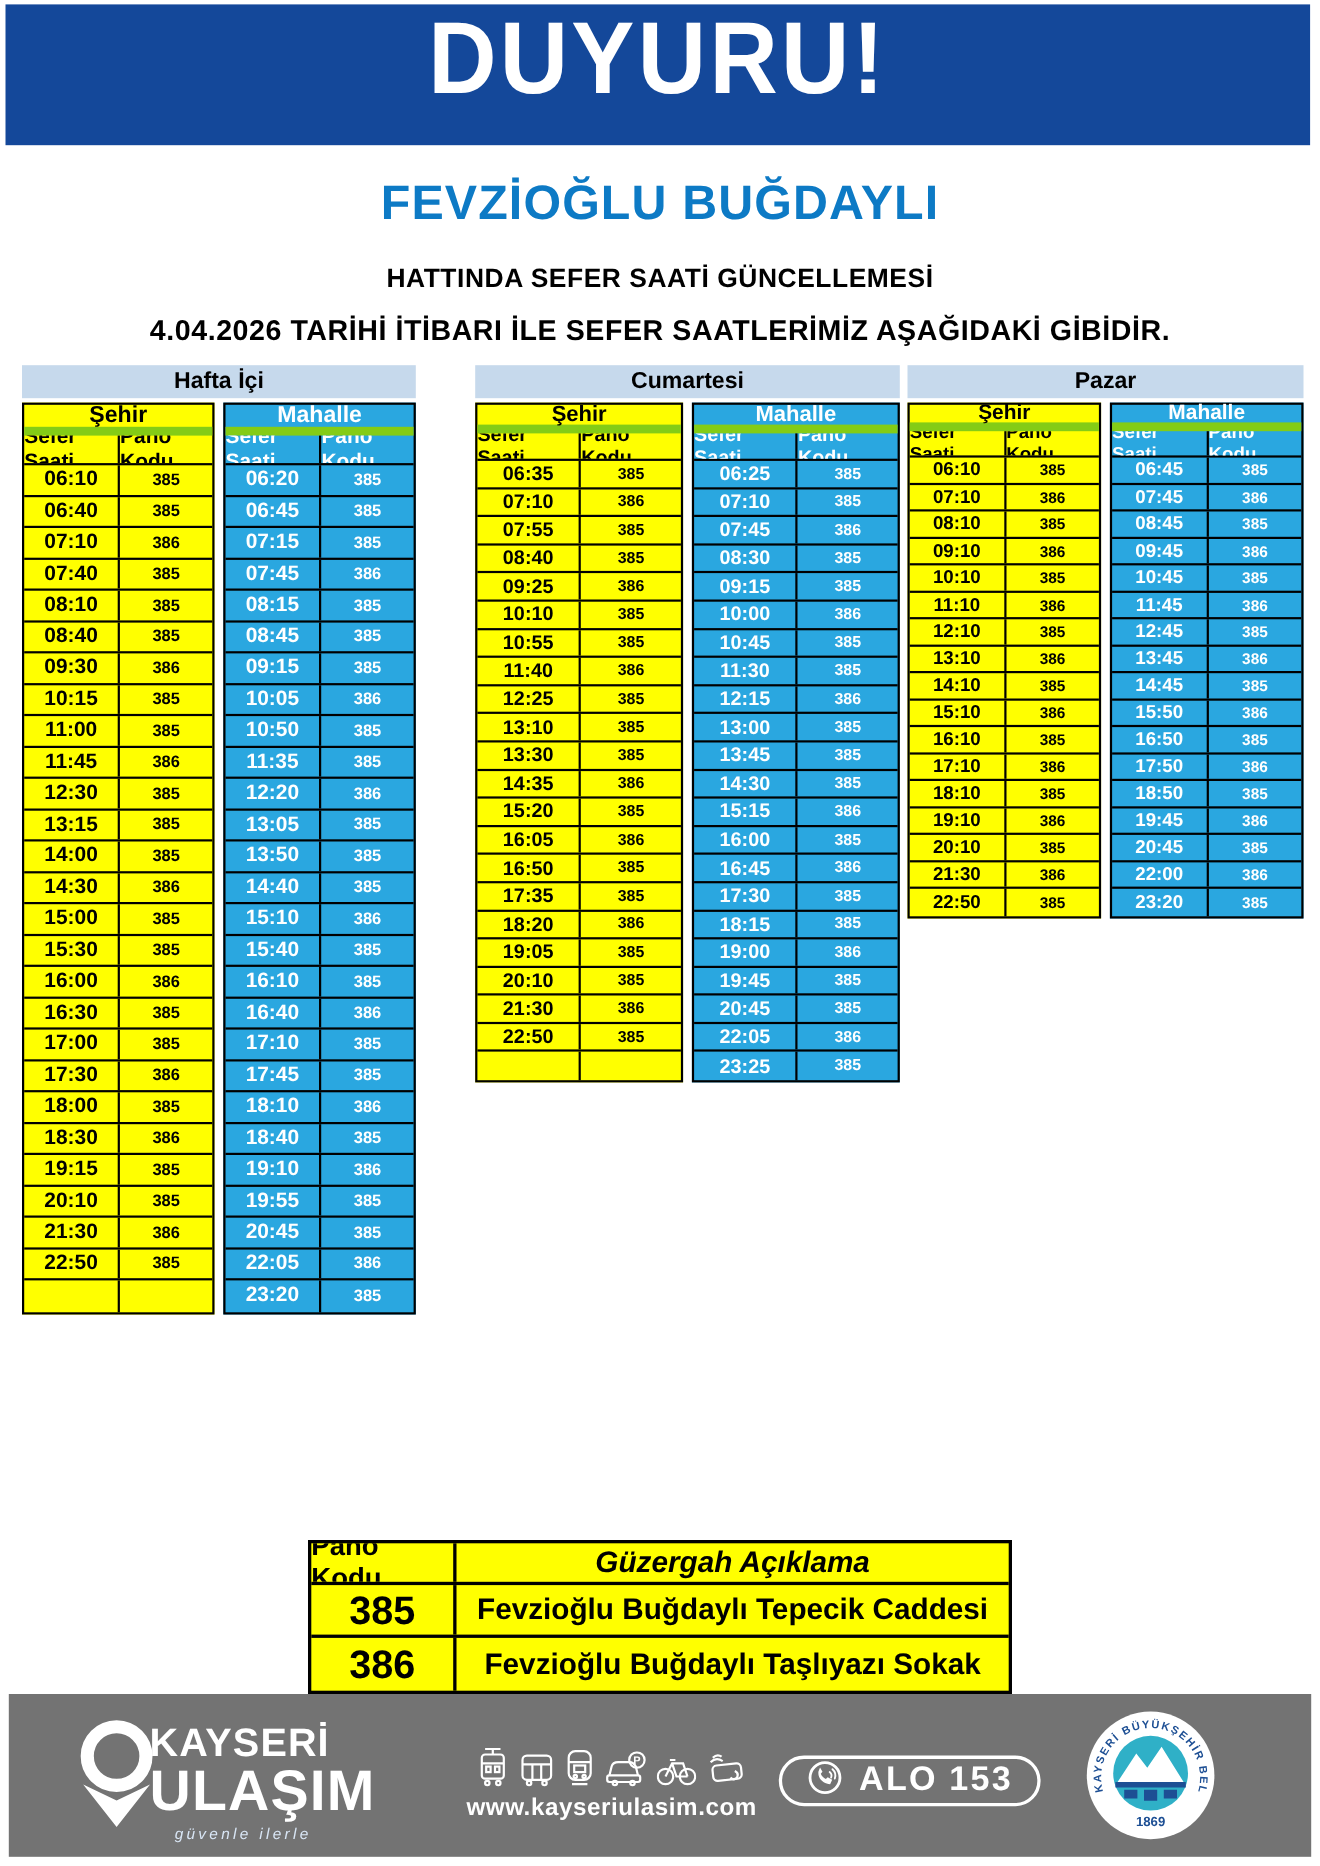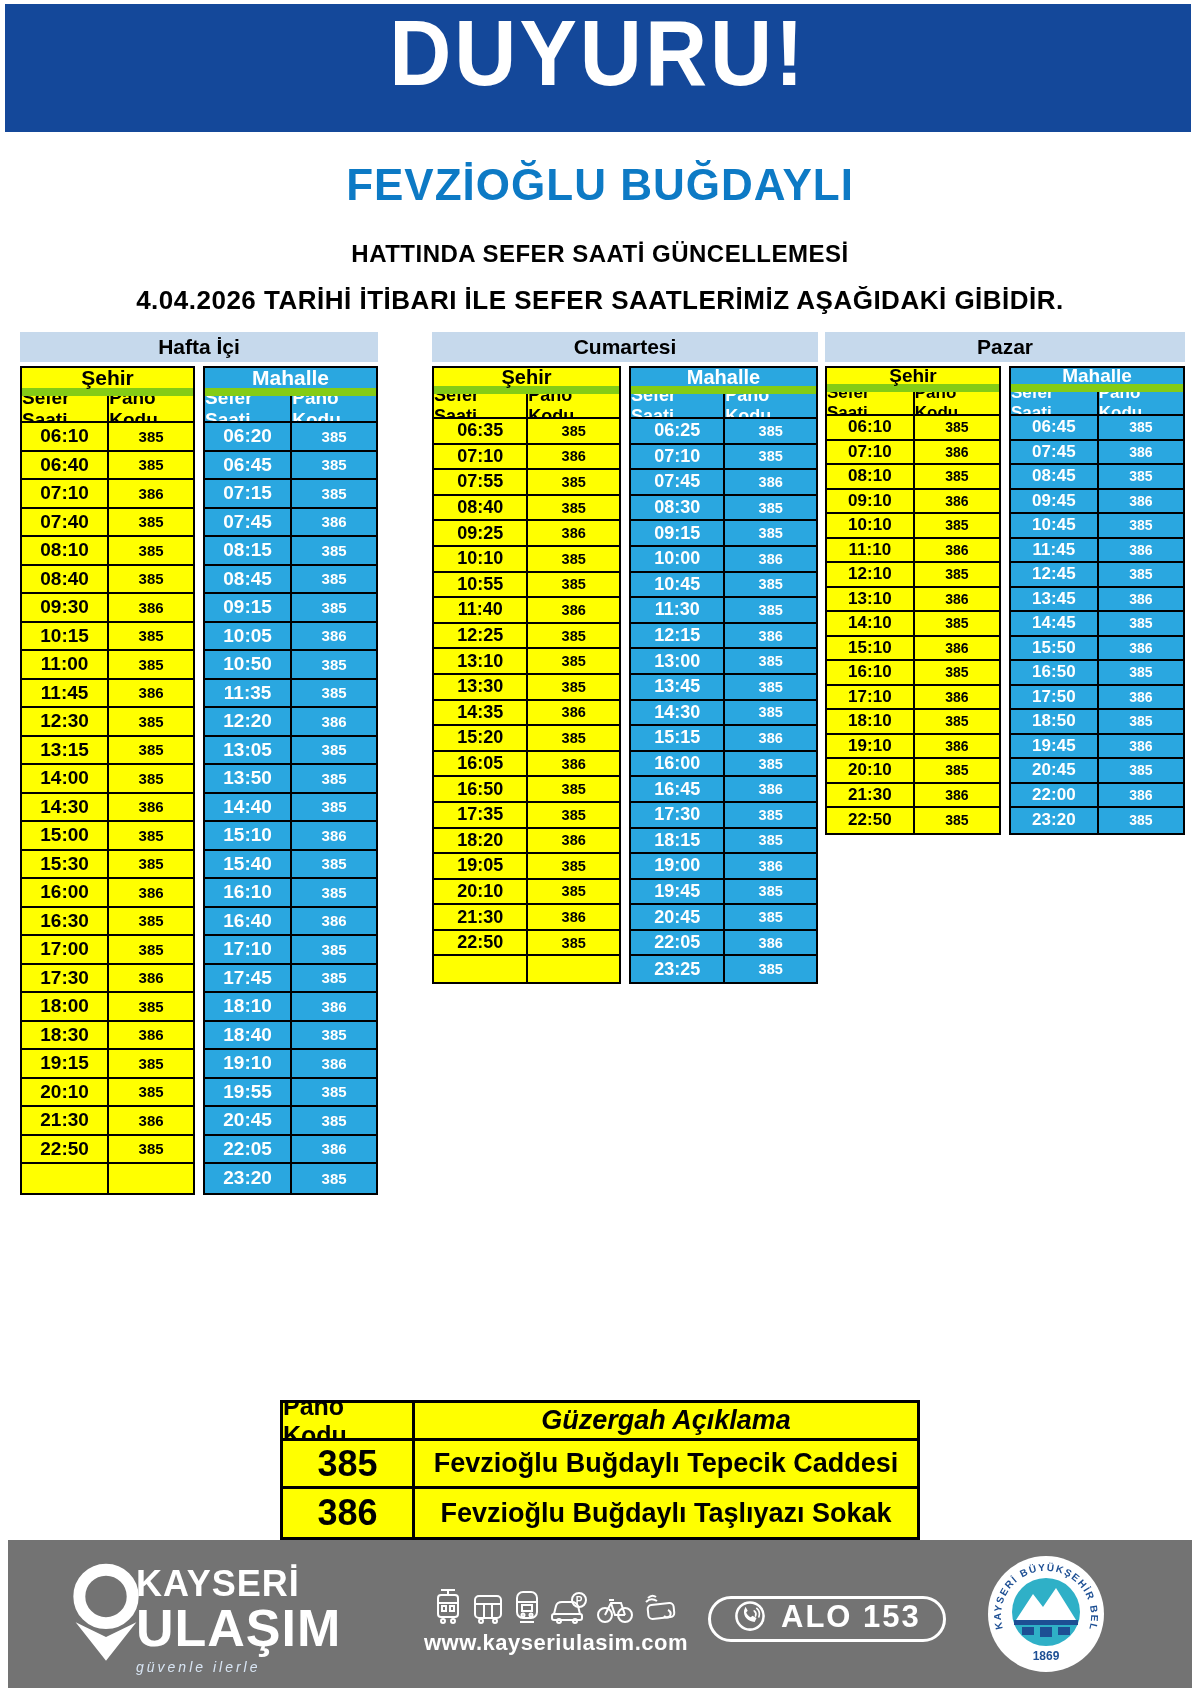--- a/index.html
+++ b/index.html
@@ -86,21 +86,21 @@
 
   
   .footer {
     position:absolute; left:8px; top:1540px; width:1184px; height:148px;
     background:#737373; color:#fff;
   }
   .pin-logo { position:absolute; left:52px; top:16px; width:92px; height:114px; }
   .brand { position:absolute; left:128px; top:26px; width:170px; text-align:left; }
   .brand-top    { font-weight:bold; font-size:36px; letter-spacing:1px; line-height:1.0; }
   .brand-bottom { font-weight:bold; font-size:52px; letter-spacing:1px; line-height:1.0; }
-  .tagline { font-size:14px; letter-spacing:3px; color:#d9e6f5; text-align:left; margin-top:5px; font-style:italic; }
+  .tagline { font-size:14px; letter-spacing:3px; color:#d9e6f5; text-align:center; margin-top:5px; font-style:italic; }
 
   .midblock { position:absolute; left:408px; top:46px; width:280px; text-align:center; }
   .icons-row { display:flex; justify-content:center; gap:9px; align-items:flex-end; height:38px; }
   .icons-row svg { display:block; }
   .website { margin-top:6px; font-weight:bold; font-size:22px; letter-spacing:0.5px; }
 
   .alo-pill {
     position:absolute; left:700px; top:56px; height:46px;
     border:3px solid #fff; border-radius:26px;
     display:flex; align-items:flex-start; gap:14px; padding:0 22px;

